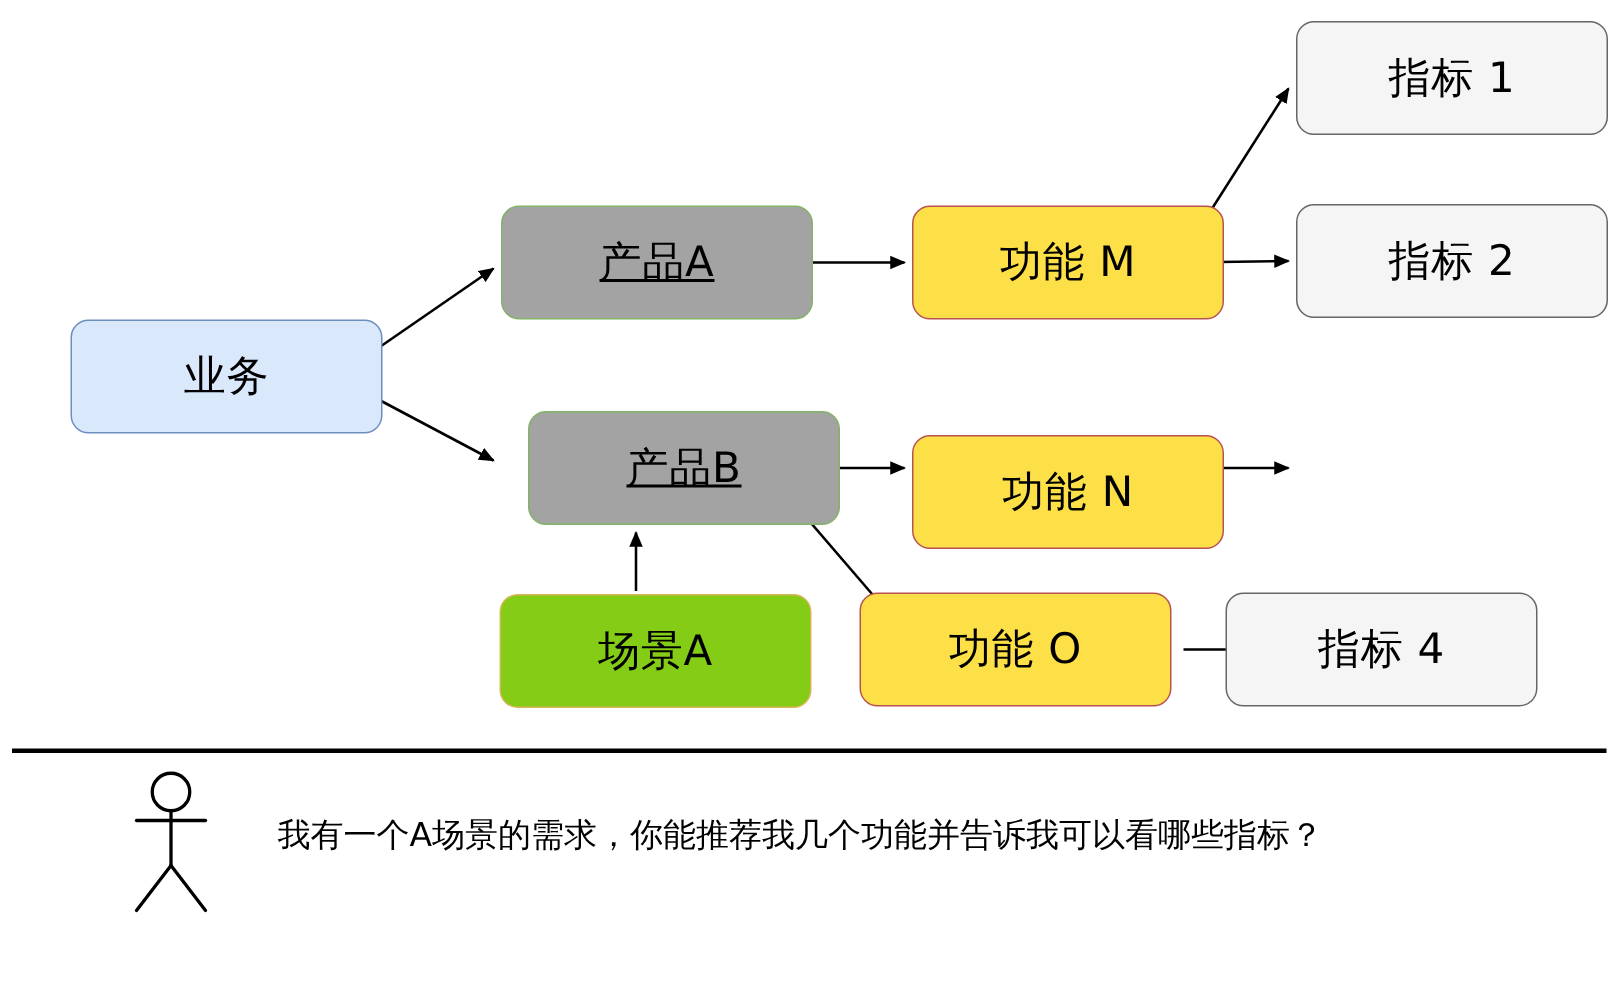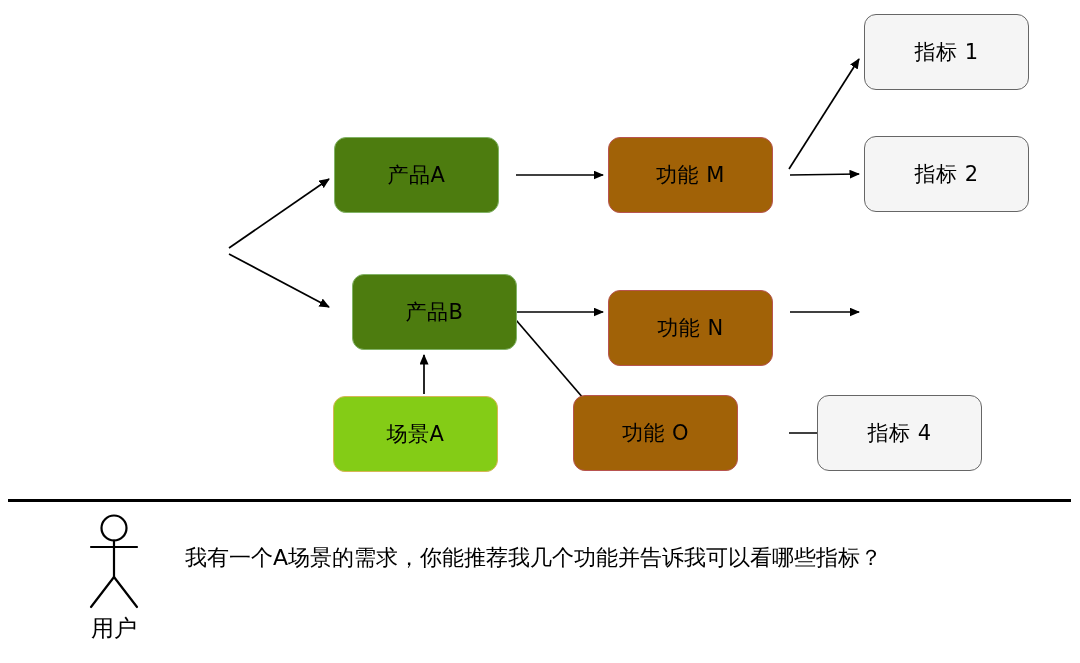--- a/index.html
+++ b/index.html
@@ -6,32 +6,32 @@
   #canvas{
     position:relative;
     width:1080px;height:663px;
     background:#ffffff;
     font-family:"DejaVu Sans","Liberation Sans",sans-serif;
     overflow:hidden;
   }
   #edges-layer{position:absolute;left:0;top:0;width:1080px;height:663px;}
   .node{
     position:absolute;
-    width:165px;height:76px;
+    width:208px;height:76px;
     box-sizing:border-box;
     border:1.6px solid #000;
     border-radius:12px;
     display:flex;align-items:center;justify-content:center;
-    font-size:21px;font-weight:500;color:#000;
+    font-size:28px;font-weight:500;color:#000;
     letter-spacing:0.5px;
   }
   .node-blue  {background:#dae8fc;border-color:#6c8ebf;}
-  .node-green {background:#4d7c0f;border-color:#82b366;}
+  .node-green {background:#a3a3a3;border-color:#82b366;text-decoration:underline;}
   .node-yellow{background:#84cc16;border-color:#d6b656;}
-  .node-red   {background:#a16207;border-color:#b85450;}
+  .node-red   {background:#fde047;border-color:#b85450;}
   .node-gray  {background:#f5f5f5;border-color:#666666;}
 
   .pos-business  {left:47px; top:213px;}
   .pos-product-a {left:334px;top:137px;}
   .pos-product-b {left:352px;top:274px;}
   .pos-scenario-a{left:333px;top:396px;}
   .pos-func-m    {left:608px;top:137px;}
   .pos-func-n    {left:608px;top:290px;}
   .pos-func-o    {left:573px;top:395px;}
   .pos-metric-1  {left:864px;top:14px;}
@@ -71,20 +71,21 @@
       <line x1="789" y1="169" x2="859" y2="59" marker-end="url(#arrowhead)"></line>
       <line x1="790" y1="175" x2="859" y2="174" marker-end="url(#arrowhead)"></line>
       <line x1="516" y1="312" x2="603" y2="312" marker-end="url(#arrowhead)"></line>
       <line x1="790" y1="312" x2="859" y2="312" marker-end="url(#arrowhead)"></line>
       <line x1="424" y1="394" x2="424" y2="355" marker-end="url(#arrowhead)"></line>
       <line x1="516" y1="320" x2="602" y2="420" marker-end="url(#arrowhead)"></line>
       <line x1="789" y1="433" x2="860" y2="433" marker-end="url(#arrowhead)"></line>
     </g>
   </svg>
 
+  <div class="node node-blue pos-business">业务</div>
   <div class="node node-green pos-product-a">产品A</div>
   <div class="node node-green pos-product-b">产品B</div>
   <div class="node node-yellow pos-scenario-a">场景A</div>
   <div class="node node-red pos-func-m">功能 M</div>
   <div class="node node-red pos-func-n">功能 N</div>
   <div class="node node-red pos-func-o">功能 O</div>
   <div class="node node-gray pos-metric-1">指标 1</div>
   <div class="node node-gray pos-metric-2">指标 2</div>
   <div class="node node-gray pos-metric-4">指标 4</div>
 
@@ -92,17 +93,16 @@
 
   <svg id="actor" width="95" height="110" viewBox="0 0 95 110" aria-hidden="true">
     <g stroke="#000" stroke-width="2.2" fill="none" stroke-linecap="round">
       <circle cx="44" cy="25" r="12.5"></circle>
       <line x1="44" y1="37.5" x2="44" y2="74"></line>
       <line x1="21" y1="44" x2="67" y2="44"></line>
       <line x1="44" y1="74" x2="21" y2="104"></line>
       <line x1="44" y1="74" x2="67" y2="104"></line>
     </g>
   </svg>
-  <div id="actor-label">用户</div>
 
   <div id="question-text">我有一个A场景的需求，你能推荐我几个功能并告诉我可以看哪些指标？</div>
 
 </div>
 
 </body></html>

